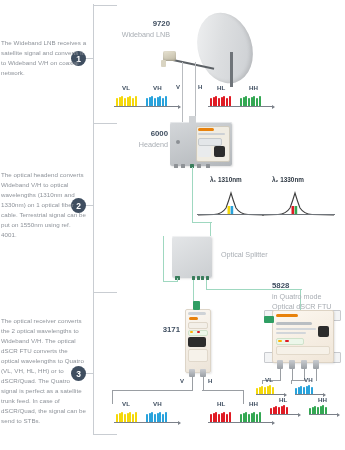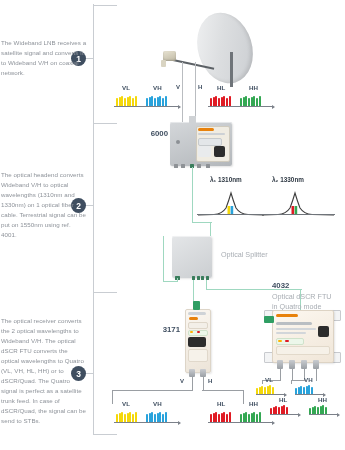--- a/index.html
+++ b/index.html
@@ -83,20 +83,22 @@
 
   <div class="step" style="left:71px;top:198px;">2</div>
   <div class="step-line" style="left:86px;top:205px;"></div>
   <div class="desc" style="top:170px;">The optical headend converts Wideband V/H to optical wavelengths (1310nm and 1330nm) on 1 optical fiber cable. Terrestrial signal can be put on 1550nm using ref. 4001.</div>
 
   <div class="step" style="left:71px;top:366px;">3</div>
   <div class="step-line" style="left:86px;top:373px;"></div>
   <div class="desc" style="top:316px;">The optical receiver converts the 2 optical wavelengths to Wideband V/H. The optical dSCR FTU converts the optical wavelengths to Quatro (VL, VH, HL, HH) or to dSCR/Quad. The Quatro signal is perfect as a satellite trunk feed. In case of dSCR/Quad, the signal can be send to STBs.</div>
 
   <div class="cap" style="left:108px;top:18px;width:62px;">
+    <div class="ref">9720</div>
+    <div class="nm">Wideband LNB</div>
   </div>
 
   <div class="dish" style="left:198px;top:12px;"></div>
   <div class="dish-mast" style="left:230px;top:52px;height:35px;"></div>
   <div class="dish-arm" style="left:173px;top:59px;width:42px;transform:rotate(12deg);"></div>
   <div class="lnb-body" style="left:163px;top:51px;"></div>
   <div class="lnb-horn" style="left:161px;top:60px;"></div>
 
   <div class="coax" style="left:182px;top:62px;width:1.2px;height:62px;"></div>
   <div class="coax" style="left:195px;top:62px;width:1.2px;height:62px;"></div>
@@ -152,20 +154,21 @@
         <i style="height: 10.5px; background: rgb(52, 168, 83);"></i>
         <i style="height: 8.5px; background: rgb(52, 168, 83);"></i>
         <i style="height: 9.7px; background: rgb(52, 168, 83);"></i>
       </div>
     <div class="axis" style="left:2px;top:22px;width:64px;"></div>
     <div class="arrow" style="left:66px;top:20.5px;"></div>
   </div>
 
   <div class="cap" style="left:110px;top:128px;width:58px;">
     <div class="ref">6000</div>
+    <div class="nm">Headend</div>
   </div>
 
   <div class="box" style="left:170px;top:122px;width:62px;height:44px;
        background:linear-gradient(160deg,#d4d7da,#b3b7bb);box-shadow:inset 0 1px 0 #e6e8ea,1px 1px 2px rgba(0,0,0,.12);"></div>
   <div class="box" style="left:196px;top:126px;width:32px;height:34px;background:#f0ece2;border:.6px solid #cfcabd;"></div>
   <div class="box" style="left:198px;top:128px;width:16px;height:3.2px;background:#e8820c;"></div>
   <div class="box" style="left:198px;top:133px;width:27px;height:2.4px;background:#cdd1d5;"></div>
   <div class="box" style="left:198px;top:137.5px;width:22px;height:6px;background:#e3e6e9;border:.5px solid #c6cacd;"></div>
   <div class="box" style="left:198px;top:146px;width:13px;height:11px;background:#e9ebed;"></div>
   <div class="box" style="left:214px;top:146px;width:11px;height:11px;background:#2c2c2c;"></div>
@@ -244,23 +247,23 @@
   <div class="vh-lab" style="left:208px;top:378px;">H</div>
 
   <div class="coaxline" style="left:191.5px;top:377px;width:1px;height:14px;"></div>
   <div class="coaxline" style="left:202.5px;top:377px;width:1px;height:14px;"></div>
   <div class="coaxline" style="left:112px;top:390px;width:80px;height:1px;"></div>
   <div class="coaxline" style="left:112px;top:390px;width:1px;height:14px;"></div>
   <div class="coaxline" style="left:202px;top:390px;width:42px;height:1px;"></div>
   <div class="coaxline" style="left:243px;top:390px;width:1px;height:14px;"></div>
 
   <div class="cap-l" style="left:272px;top:280px;">
-    <div class="ref">4032</div>
+    <div class="ref">5828</div>
+    <div class="nm">in Quatro mode</div>
     <div class="nm">Optical dSCR FTU</div>
-    <div class="nm">in Quatro mode</div>
   </div>
 
   <div class="bracket" style="left:264px;top:310px;"></div>
   <div class="bracket" style="left:330px;top:310px;"></div>
   <div class="bracket" style="left:264px;top:352px;"></div>
   <div class="bracket" style="left:330px;top:352px;"></div>
 
   <div class="box" style="left:272px;top:310px;width:60px;height:51px;
        background:linear-gradient(155deg,#fdf8f1,#f0e6d8);border:.6px solid #ddd3c4;
        box-shadow:1px 1px 2px rgba(0,0,0,.10);"></div>

